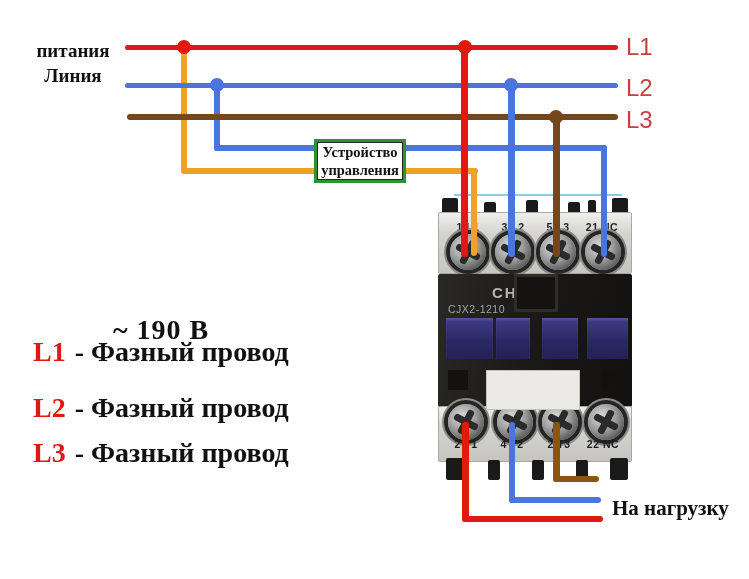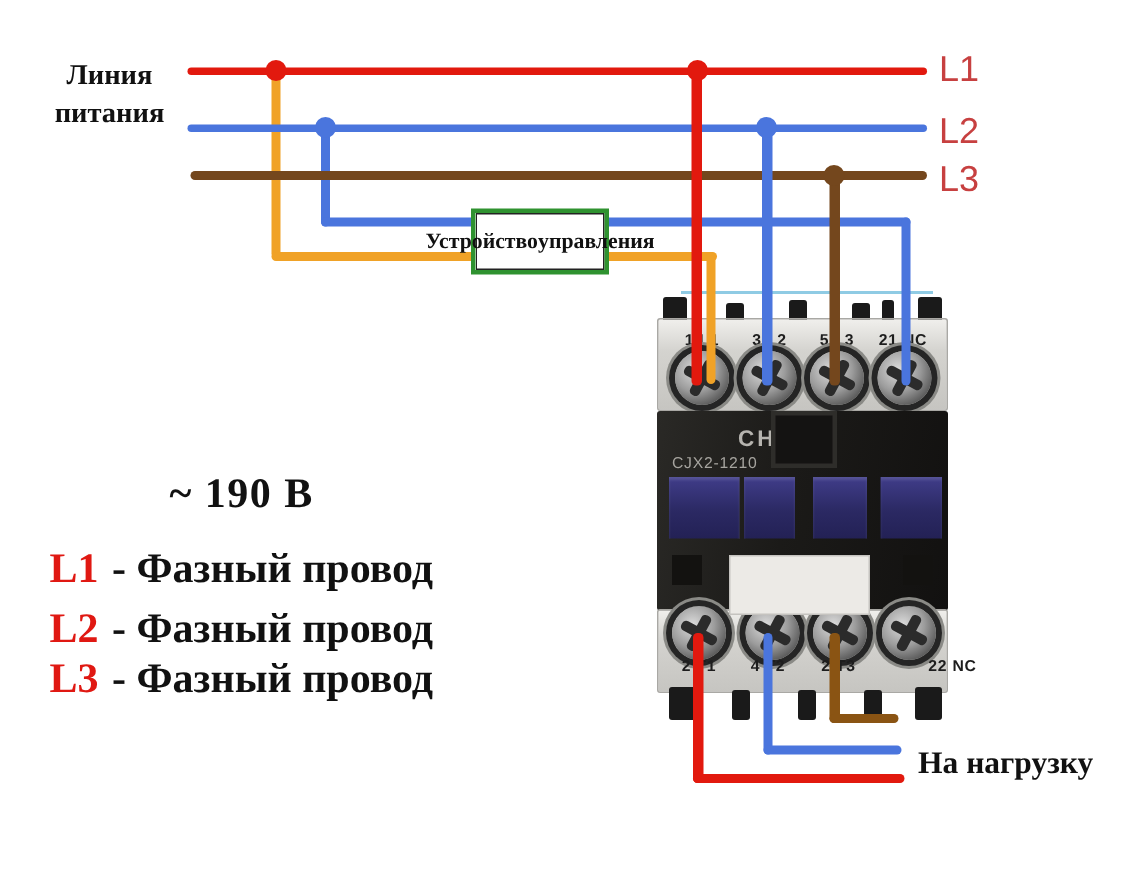--- a/index.html
+++ b/index.html
@@ -31,21 +31,21 @@
          background:radial-gradient(circle at 38% 35%,#dcdcdc 0%,#9c9c9c 45%,#5d5d5d 75%,#3a3a3a 100%);
          box-shadow:0 0 0 4px #252525,0 0 0 6px #8a8a86;}
   .slot{position:absolute;left:50%;top:50%;width:26px;height:7px;background:#2b2b2b;border-radius:3px;}
   .s1{transform:translate(-50%,-50%) rotate(28deg);}
   .s2{transform:translate(-50%,-50%) rotate(-62deg);}
   .term-label{position:absolute;width:44px;text-align:center;
               font:bold 10.5px "Liberation Sans",sans-serif;color:#1d1d1d;letter-spacing:0.5px;}
   
   .ctrl-box{position:absolute;left:314px;top:139px;width:92px;height:44px;background:#fff;
             border:3px solid #2f9230;box-shadow:inset 0 0 0 1px #222;box-sizing:border-box;
-            display:flex;flex-direction:row;align-items:center;justify-content:center;
+            display:flex;flex-direction:column;align-items:center;justify-content:center;
             z-index:10;font:bold 14.5px "Liberation Serif",serif;color:#111;line-height:18px;}
   
   .txt{position:absolute;color:#111;}
   .power-label{left:25px;top:38px;width:96px;text-align:center;
                font:bold 19px "Liberation Serif",serif;line-height:25px;}
   .phase-label{left:626px;font:24px "Liberation Sans",sans-serif;color:#c74040;}
   .coil-note{left:624px;top:218px;width:122px;text-align:center;
              font:bold 16px "Liberation Serif",serif;line-height:20px;}
   .voltage-heading{left:113px;top:314px;font:bold 28px "Liberation Serif",serif;letter-spacing:1px;}
   .legend-row{left:33px;font:bold 28px "Liberation Serif",serif;white-space:nowrap;}
@@ -116,21 +116,21 @@
         <div class="slot s1"></div>
         <div class="slot s2"></div>
       </div>
     <div class="screw" style="left:150px;top:214px;">
         <div class="slot s1"></div>
         <div class="slot s2"></div>
       </div>
     <div class="term-label" style="left:6px;top:248px;">2 T1</div>
     <div class="term-label" style="left:52px;top:248px;">4 T2</div>
     <div class="term-label" style="left:99px;top:248px;">2 T3</div>
-    <div class="term-label" style="left:143px;top:248px;margin-left:32px;">22 NC</div>
+    <div class="term-label" style="left:143px;top:248px;">22 NC</div>
 
     <div class="clamp" style="left:8px;top:268px;width:18px;height:22px;"></div>
     <div class="clamp" style="left:50px;top:270px;width:12px;height:20px;"></div>
     <div class="clamp" style="left:94px;top:270px;width:12px;height:20px;"></div>
     <div class="clamp" style="left:138px;top:270px;width:12px;height:20px;"></div>
     <div class="clamp" style="left:172px;top:268px;width:18px;height:22px;"></div>
   </div>
 
   <div class="wire" style="left: 181px; top: 45px; width: 6px; height: 127px; background-color: rgb(240, 162, 39);"></div>
   <div class="wire" style="left: 214px; top: 83px; width: 6px; height: 68px; background-color: rgb(74, 117, 221);"></div>
@@ -161,35 +161,35 @@
   <div class="wire" style="left: 509px; top: 497px; width: 92px; height: 6px; background-color: rgb(74, 117, 221);"></div>
   <div class="wire" style="left: 553px; top: 422px; width: 7px; height: 60px; background-color: rgb(138, 84, 19);"></div>
   <div class="wire" style="left: 553px; top: 476px; width: 46px; height: 6px; background-color: rgb(138, 84, 19);"></div>
 
   <div class="ctrl-box">
     <div>Устройство</div>
     <div>управления</div>
   </div>
 
   <div class="txt power-label">
+    <div>питания</div>
     <div>Линия</div>
-    <div>питания</div>
   </div>
 
   <div class="txt phase-label" style="top:33px;">L1</div>
   <div class="txt phase-label" style="top:74px;">L2</div>
   <div class="txt phase-label" style="top:106px;">L3</div>
 
 
   <div class="txt voltage-heading">~  190 В</div>
 
-  <div class="txt legend-row" style="top:364px;font-family:Liberation Serif, serif;">
+  <div class="txt legend-row" style="top:336px;font-family:Liberation Serif, serif;">
     <span class="legend-term">L1</span><span class="legend-desc">- Фазный провод</span>
   </div>
-  <div class="txt legend-row" style="top:392px;margin-top:12px;">
+  <div class="txt legend-row" style="top:392px;">
     <span class="legend-term">L2</span><span class="legend-desc">- Фазный провод</span>
   </div>
   <div class="txt legend-row" style="top:437px;">
     <span class="legend-term">L3</span><span class="legend-desc">- Фазный провод</span>
   </div>
 
   <div class="txt load-label">На нагрузку</div>
 
 </div>
 

